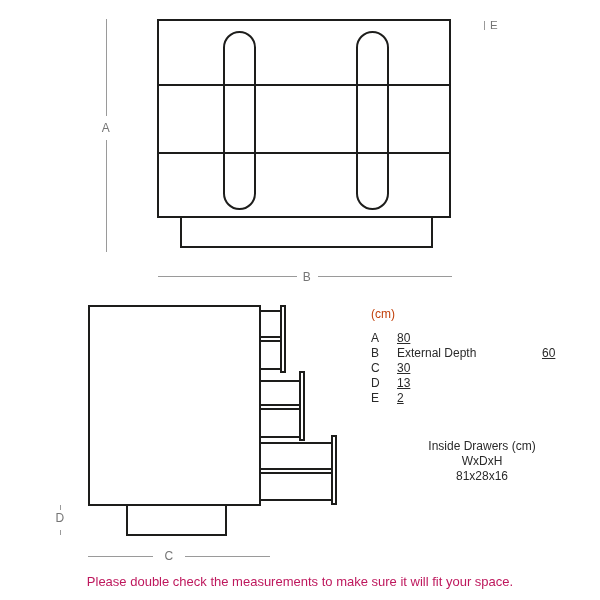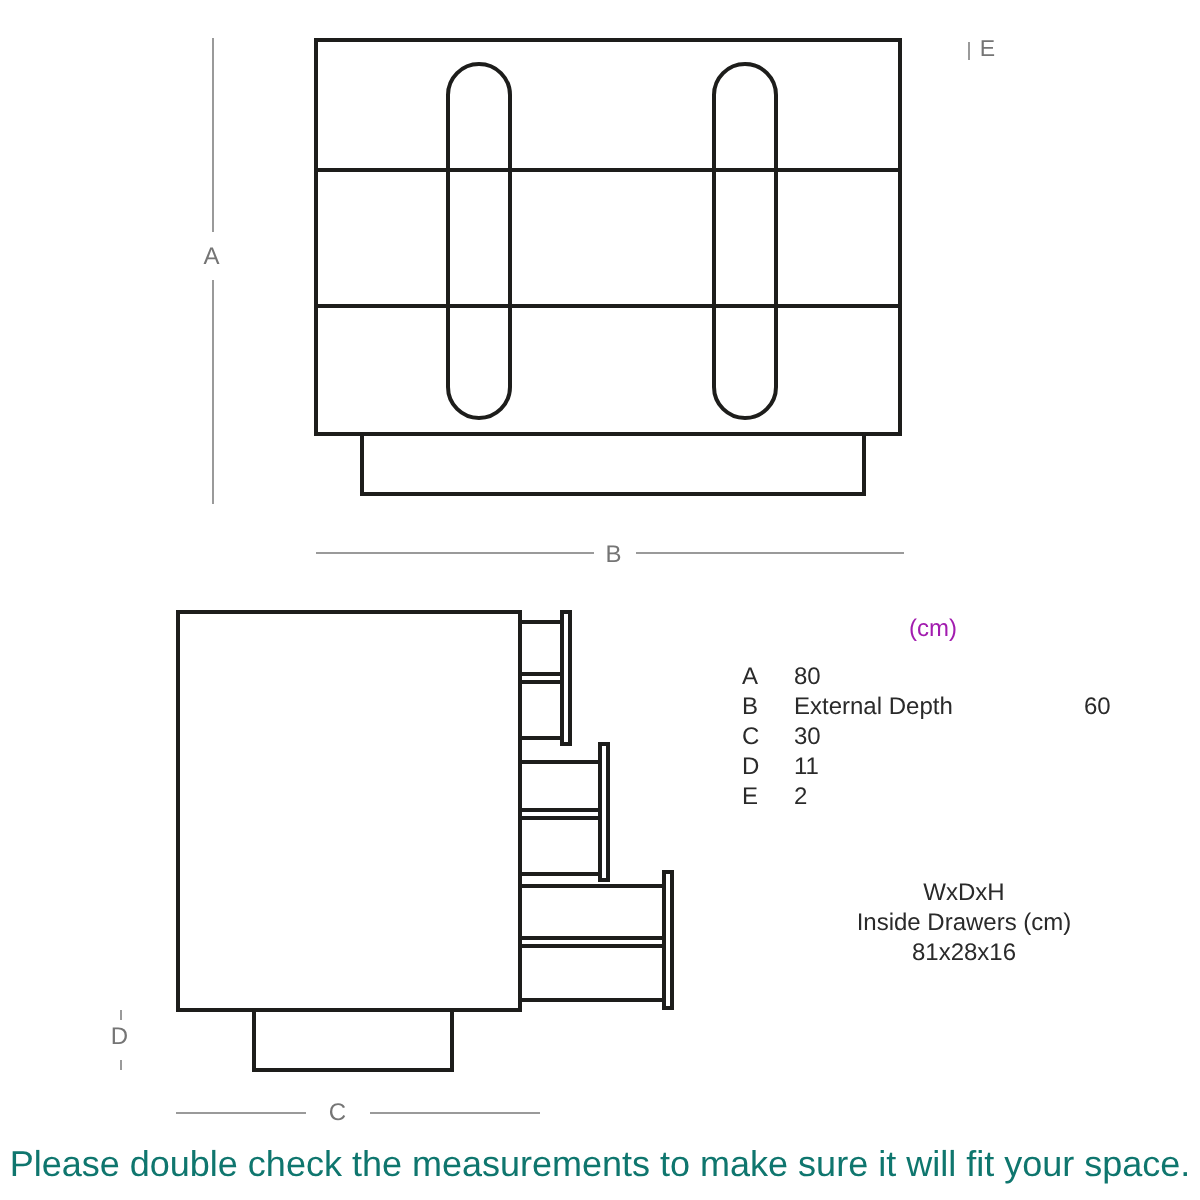--- a/index.html
+++ b/index.html
@@ -14,27 +14,27 @@
   .outline-clear{border:2px solid #1d1d1b;background:transparent;}
   .hline{background:#1d1d1b;height:2px;}
   
   .dimline-h{background:#9a9a9a;height:1px;}
   .dimline-v{background:#9a9a9a;width:1px;}
   .dimlabel{
     color:#757575;font-size:12px;line-height:14px;text-align:center;
     letter-spacing:.5px;
   }
   
-  .unit-header{font-size:12px;line-height:14px;text-align:center;color:#a21caf;}
+  .unit-header{font-size:12px;line-height:14px;text-align:left;color:#c2410c;}
   .trow{display:flex;height:15px;font-size:12px;line-height:15px;}
   .tkey{width:26px;flex:0 0 26px;}
   .tlabel{width:145px;flex:0 0 145px;}
-  .tval{flex:1;}
+  .tval{flex:1;text-decoration:underline;}
   .inside-drawers{font-size:12px;line-height:15px;text-align:center;}
-  .footer-note{font-size:18px;line-height:16px;text-align:center;color:#0f766e;}
+  .footer-note{font-size:13px;line-height:16px;text-align:center;color:#be185d;}
 </style>
 </head>
 <body>
 
 <div class="canvas">
 
   <div class="abs" style="left:0;top:0;width:600px;height:290px;">
 
     <div class="abs outline" style="left:157px;top:19px;width:294px;height:199px;"></div>
 
@@ -102,29 +102,29 @@
       <span class="tkey">B</span>
       <span class="tlabel">External Depth</span>
       <span class="tval">60</span>
     </div>
     <div class="trow">
       <span class="tkey">C</span>
       <span class="tval">30</span>
     </div>
     <div class="trow">
       <span class="tkey">D</span>
-      <span class="tval">11</span>
+      <span class="tval">13</span>
     </div>
     <div class="trow">
       <span class="tkey">E</span>
       <span class="tval">2</span>
     </div>
   </div>
 
   <div class="abs inside-drawers" style="left:412px;top:439px;width:140px;">
+    <div>Inside Drawers (cm)</div>
     <div>WxDxH</div>
-    <div>Inside Drawers (cm)</div>
     <div>81x28x16</div>
   </div>
 
   <div class="abs footer-note" style="left:0;top:574px;width:600px;">Please double check the measurements to make sure it will fit your space.</div>
 
 </div>
 
 </body></html>

